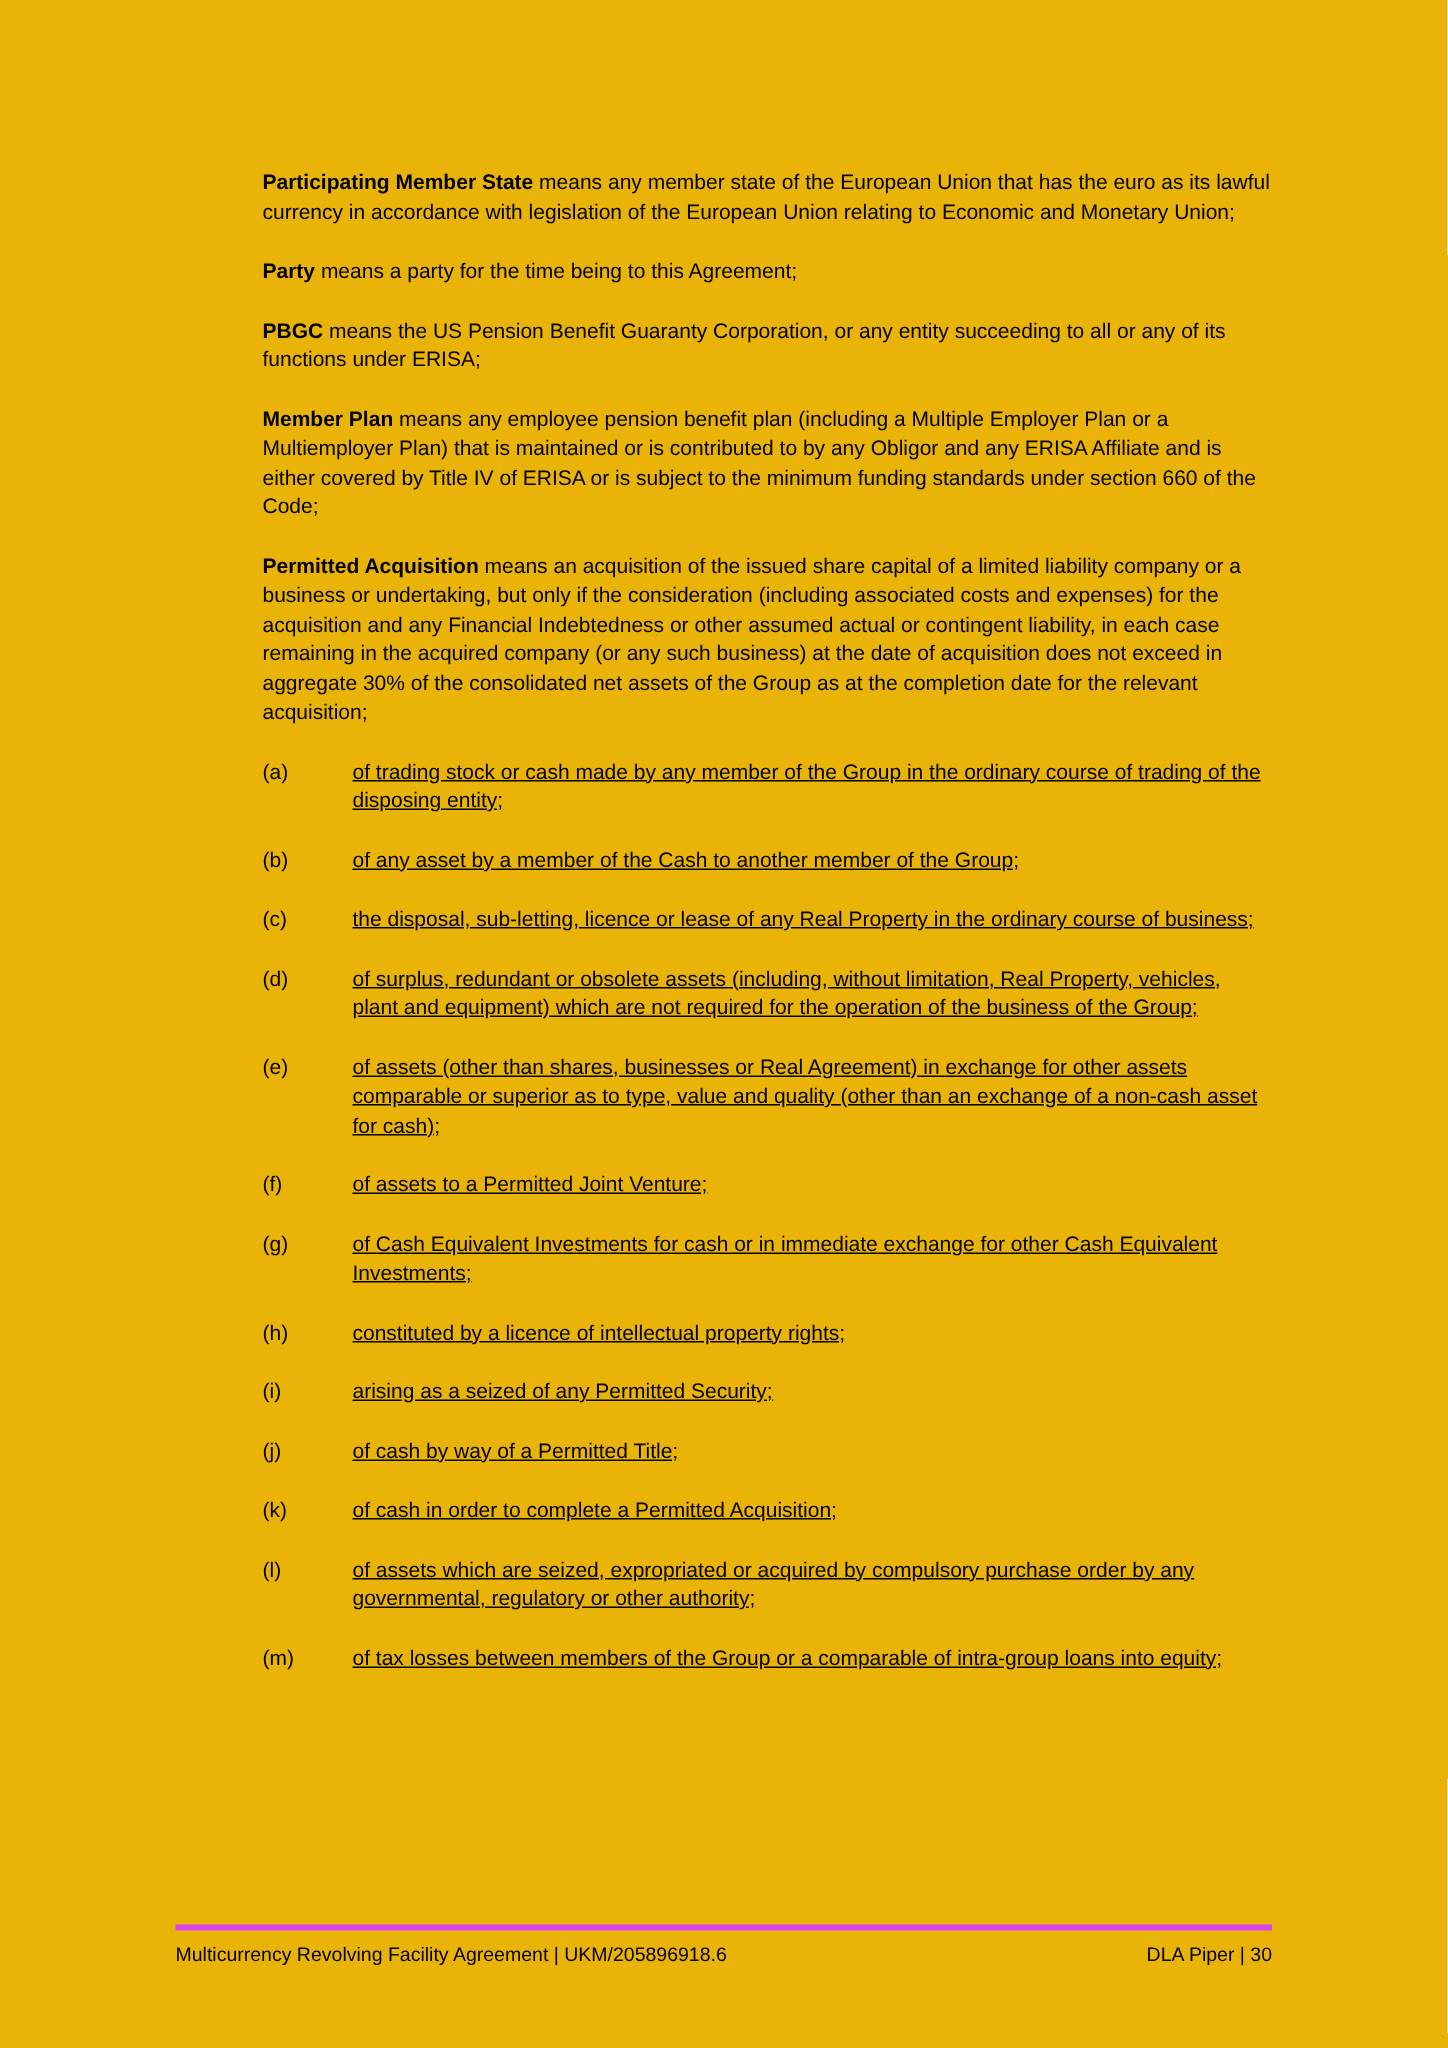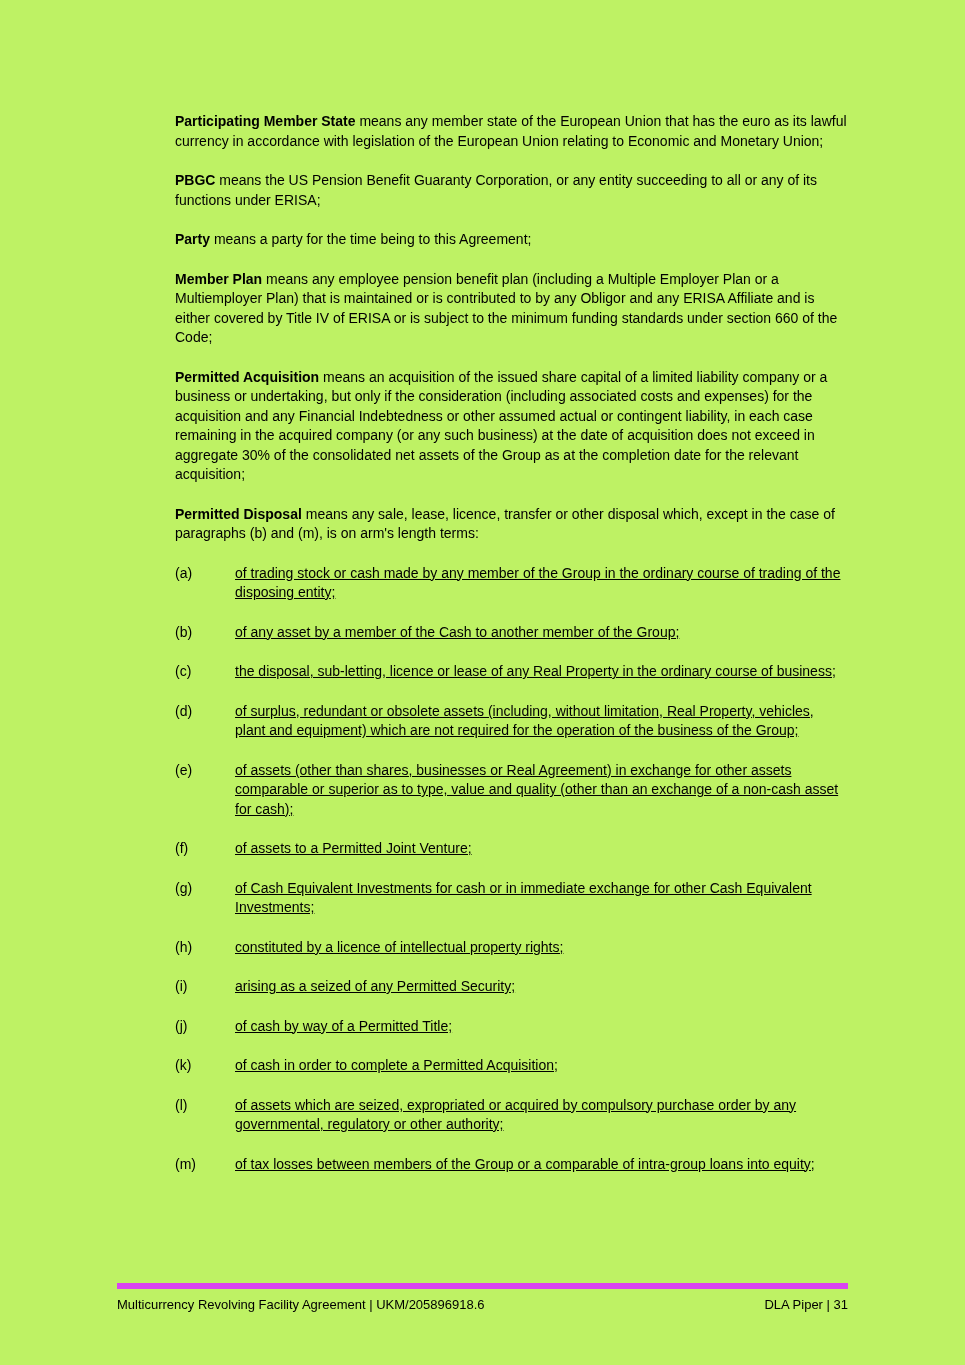--- a/index.html
+++ b/index.html
@@ -5,21 +5,21 @@
   * { margin: 0; padding: 0; box-sizing: border-box; }
   html, body { background: #ffffff; }
   body {
     font-family: "Liberation Sans", "DejaVu Sans", sans-serif;
     color: #000000;
   }
   .page {
     position: relative;
     width: 965px;
     height: 1365px;
-    background: #bef264;
+    background: #eab308;
     margin: 0 auto;
     overflow: hidden;
   }
   .content {
     position: absolute;
     top: 112px;
     left: 175px;
     width: 672px;
     font-size: 14px;
     line-height: 19.5px;
@@ -38,45 +38,44 @@
   }
   .li-text {
     flex: 1;
     text-decoration: underline;
   }
   .footer {
     position: absolute;
     top: 1283px;
     left: 117px;
     right: 117px;
-    border-top: 6px solid #d946ef;
+    border-top: 4px solid #d946ef;
     padding-top: 8px;
     display: flex;
     justify-content: space-between;
     font-size: 13px;
     color: #000000;
   }
 </style>
 </head>
 <body>
 
 <div class="page">
   <div class="content">
 
     <p class="para"><b>Participating Member State</b><span> means any member state of the European Union that has the euro as its lawful currency in accordance with legislation of the European Union relating to Economic and Monetary Union;</span></p>
 
+    <p class="para"><b>Party</b><span> means a party for the time being to this Agreement;</span></p>
+
     <p class="para"><b>PBGC</b><span> means the US Pension Benefit Guaranty Corporation, or any entity succeeding to all or any of its functions under ERISA;</span></p>
-
-    <p class="para"><b>Party</b><span> means a party for the time being to this Agreement;</span></p>
 
     <p class="para"><b>Member Plan</b><span> means any employee pension benefit plan (including a Multiple Employer Plan or a Multiemployer Plan) that is maintained or is contributed to by any Obligor and any ERISA Affiliate and is either covered by Title IV of ERISA or is subject to the minimum funding standards under section 660 of the Code;</span></p>
 
     <p class="para"><b>Permitted Acquisition</b><span> means an acquisition of the issued share capital of a limited liability company or a business or undertaking, but only if the consideration (including associated costs and expenses) for the acquisition and any Financial Indebtedness or other assumed actual or contingent liability, in each case remaining in the acquired company (or any such business) at the date of acquisition does not exceed in aggregate 30% of the consolidated net assets of the Group as at the completion date for the relevant acquisition;</span></p>
 
-    <p class="para"><b>Permitted Disposal</b><span> means any sale, lease, licence, transfer or other disposal which, except in the case of paragraphs (b) and (m), is on arm's length terms:</span></p>
 
     <div class="li">
       <span class="li-label">(a)</span>
       <span class="li-text">of trading stock or cash made by any member of the Group in the ordinary course of trading of the disposing entity;</span>
     </div>
     <div class="li">
       <span class="li-label">(b)</span>
       <span class="li-text">of any asset by a member of the Cash to another member of the Group;</span>
     </div>
     <div class="li">
@@ -121,15 +120,15 @@
     </div>
     <div class="li">
       <span class="li-label">(m)</span>
       <span class="li-text">of tax losses between members of the Group or a comparable of intra-group loans into equity;</span>
     </div>
 
   </div>
 
   <div class="footer">
     <span>Multicurrency Revolving Facility Agreement | UKM/205896918.6</span>
-    <span>DLA Piper | 31</span>
+    <span>DLA Piper | 30</span>
   </div>
 </div>
 
 </body></html>

